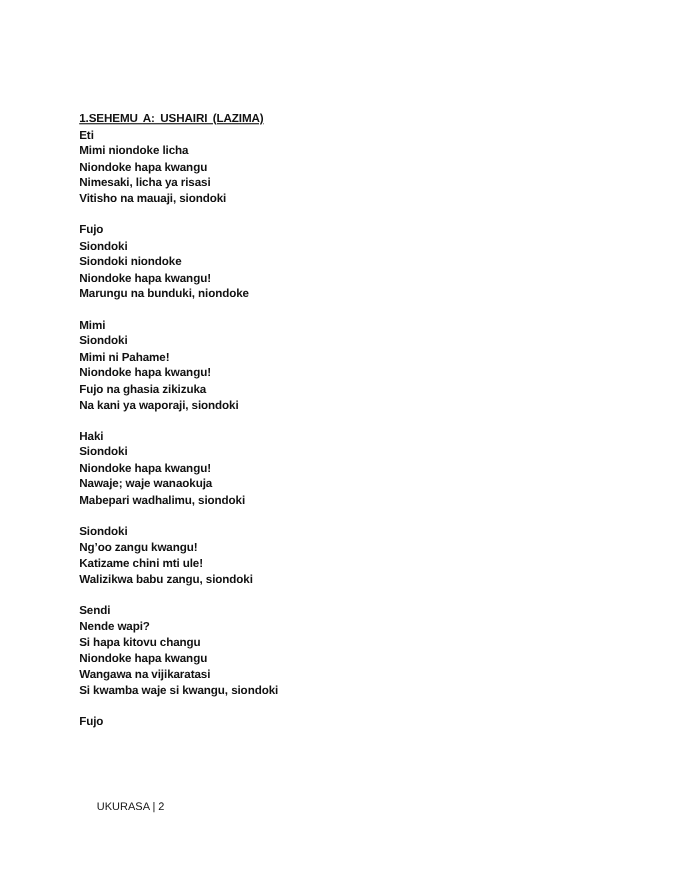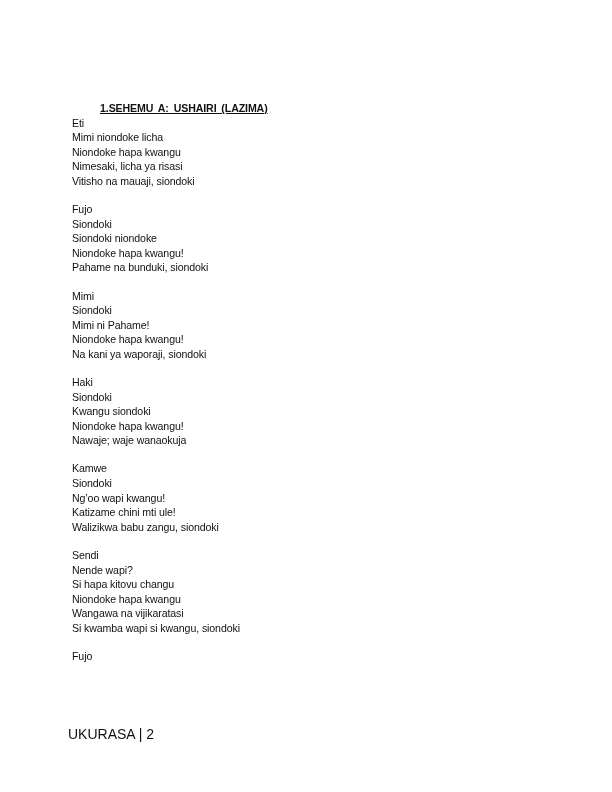--- a/index.html
+++ b/index.html
@@ -1,24 +1,24 @@
 <!DOCTYPE html>
 <html><head>
   <meta charset="utf-8">
   <style>
     html, body { margin: 0; padding: 0; }
     body {
       width: 612px; height: 792px; background: #ffffff; position: relative;
       font-family: "Liberation Sans", sans-serif; color: #111111; overflow: hidden;
     }
     .page { position: absolute; left: 72px; top: 101px; width: 480px; }
-    .line { font-size: 10.6px; line-height: 14.6px; height: 14.6px; white-space: nowrap; letter-spacing: -0.1px; }
-    .heading { font-weight: bold; text-decoration: underline; word-spacing: 2px; margin-left: 28px; }
+    .line { font-size: 10.6px; line-height: 14.6px; height: 14.6px; white-space: nowrap; letter-spacing: -0.1px; font-weight: bold; }
+    .heading { font-weight: bold; text-decoration: underline; word-spacing: 2px; }
     .gap { height: 13.5px; }
-    .footer { position: absolute; left: 68px; top: 727px; font-size: 14px; line-height: 14px; }
+    .footer { position: absolute; left: 88px; top: 727px; font-size: 10px; line-height: 14px; }
   </style>
 </head>
 <body>
 
 <div class="page">
   <div class="line heading">1.SEHEMU  A:  USHAIRI   (LAZIMA)</div>
 
   <div>
     <div class="line">Eti</div>
     <div class="line">Mimi niondoke licha</div>
@@ -26,58 +26,58 @@
     <div class="line">Nimesaki, licha ya risasi</div>
     <div class="line">Vitisho na mauaji, siondoki</div>
   </div>
   <div class="gap"></div>
 
   <div>
     <div class="line">Fujo</div>
     <div class="line">Siondoki</div>
     <div class="line">Siondoki niondoke</div>
     <div class="line">Niondoke hapa kwangu!</div>
-    <div class="line">Pahame na bunduki, siondoki</div>
+    <div class="line">Marungu na bunduki, niondoke</div>
   </div>
   <div class="gap"></div>
 
   <div>
     <div class="line">Mimi</div>
     <div class="line">Siondoki</div>
     <div class="line">Mimi ni Pahame!</div>
     <div class="line">Niondoke hapa kwangu!</div>
+    <div class="line">Fujo na ghasia zikizuka</div>
     <div class="line">Na kani ya waporaji, siondoki</div>
   </div>
   <div class="gap"></div>
 
   <div>
     <div class="line">Haki</div>
     <div class="line">Siondoki</div>
-    <div class="line">Kwangu siondoki</div>
     <div class="line">Niondoke hapa kwangu!</div>
     <div class="line">Nawaje; waje wanaokuja</div>
+    <div class="line">Mabepari wadhalimu, siondoki</div>
   </div>
   <div class="gap"></div>
 
   <div>
-    <div class="line">Kamwe</div>
     <div class="line">Siondoki</div>
-    <div class="line">Ng’oo wapi kwangu!</div>
+    <div class="line">Ng’oo zangu kwangu!</div>
     <div class="line">Katizame chini mti ule!</div>
     <div class="line">Walizikwa babu zangu, siondoki</div>
   </div>
   <div class="gap"></div>
 
   <div>
     <div class="line">Sendi</div>
     <div class="line">Nende wapi?</div>
     <div class="line">Si hapa kitovu changu</div>
     <div class="line">Niondoke hapa kwangu</div>
     <div class="line">Wangawa na vijikaratasi</div>
-    <div class="line">Si kwamba wapi si kwangu, siondoki</div>
+    <div class="line">Si kwamba waje si kwangu, siondoki</div>
   </div>
   <div class="gap"></div>
 
   <div>
     <div class="line">Fujo</div>
   </div>
 </div>
 
 <div class="footer">UKURASA | 2</div>
 

